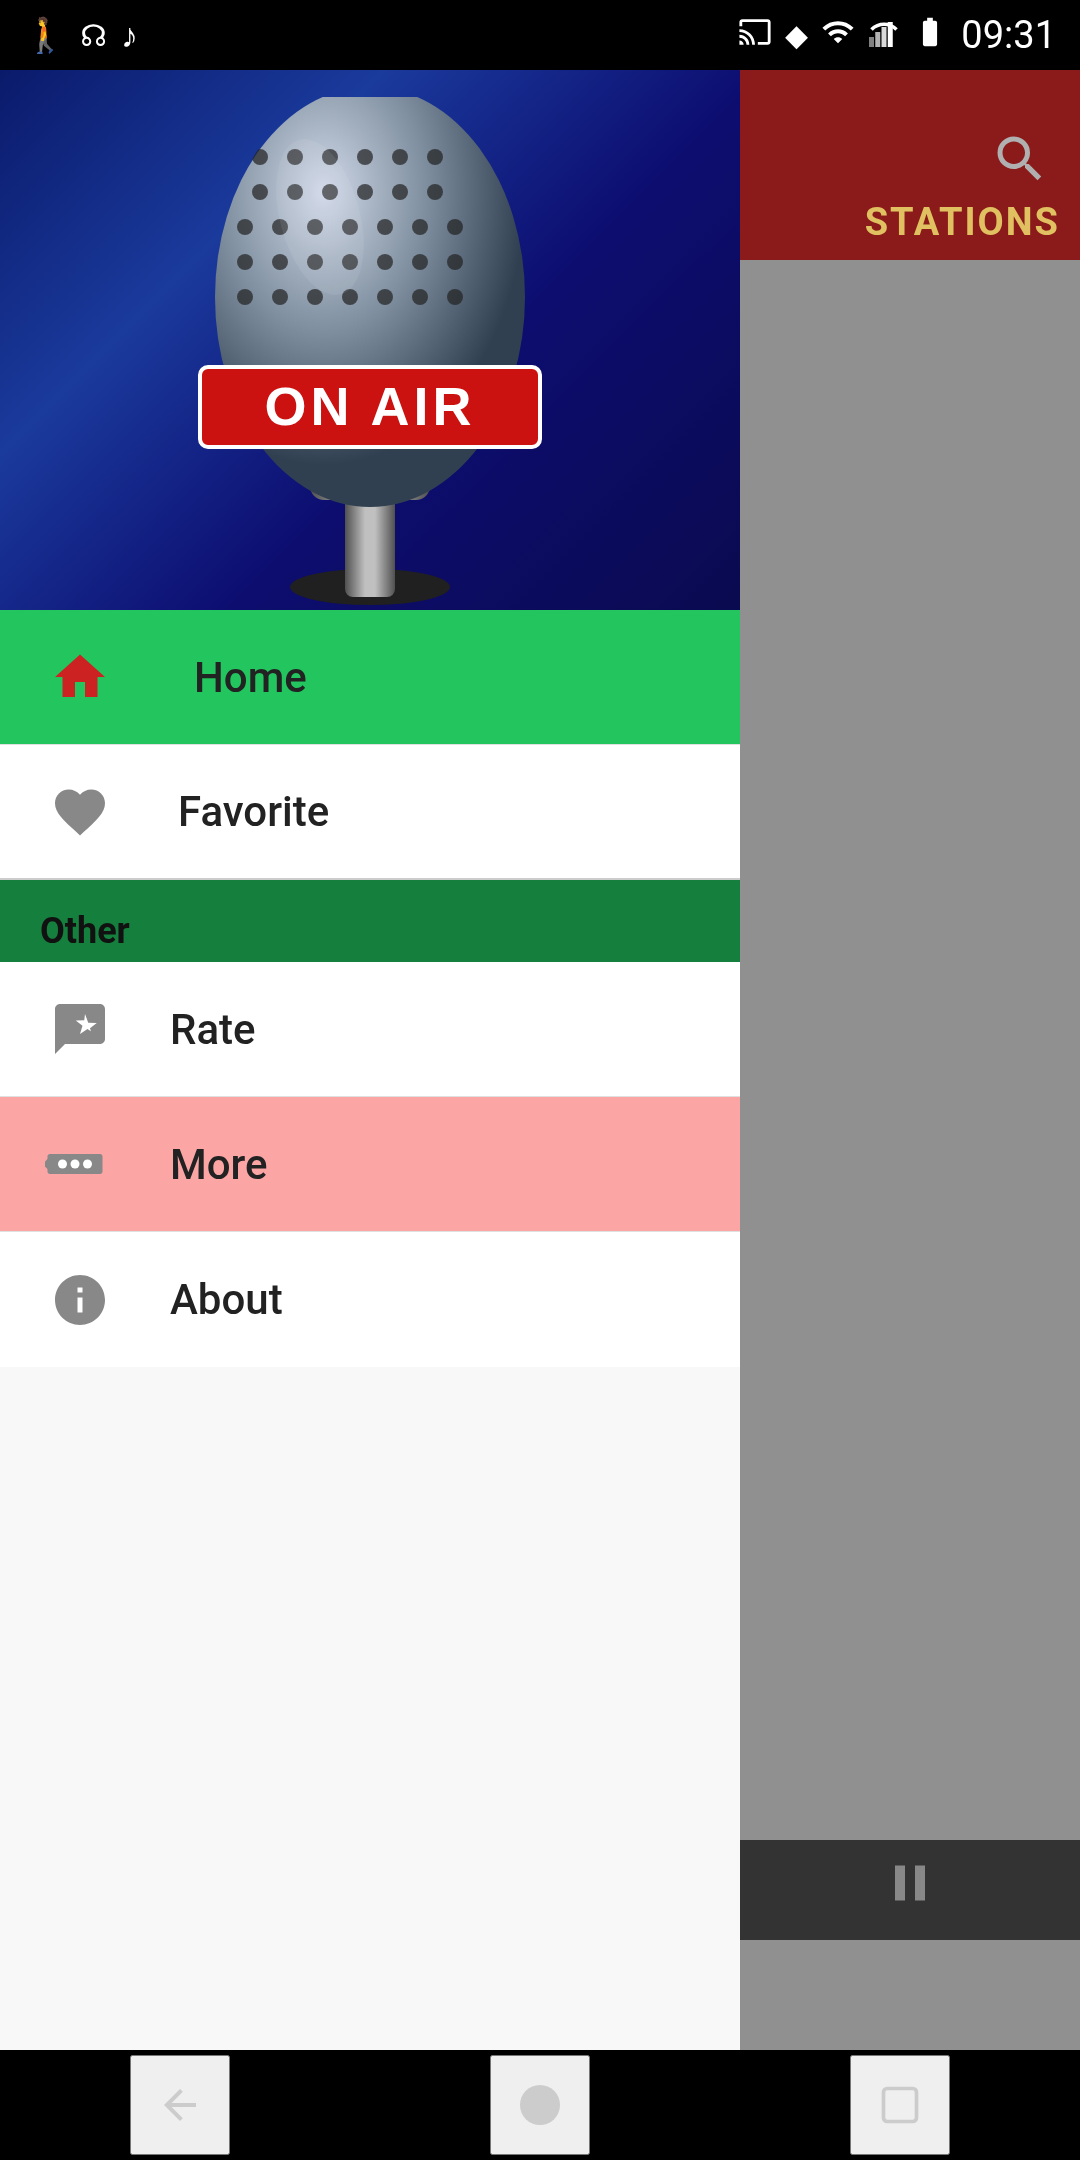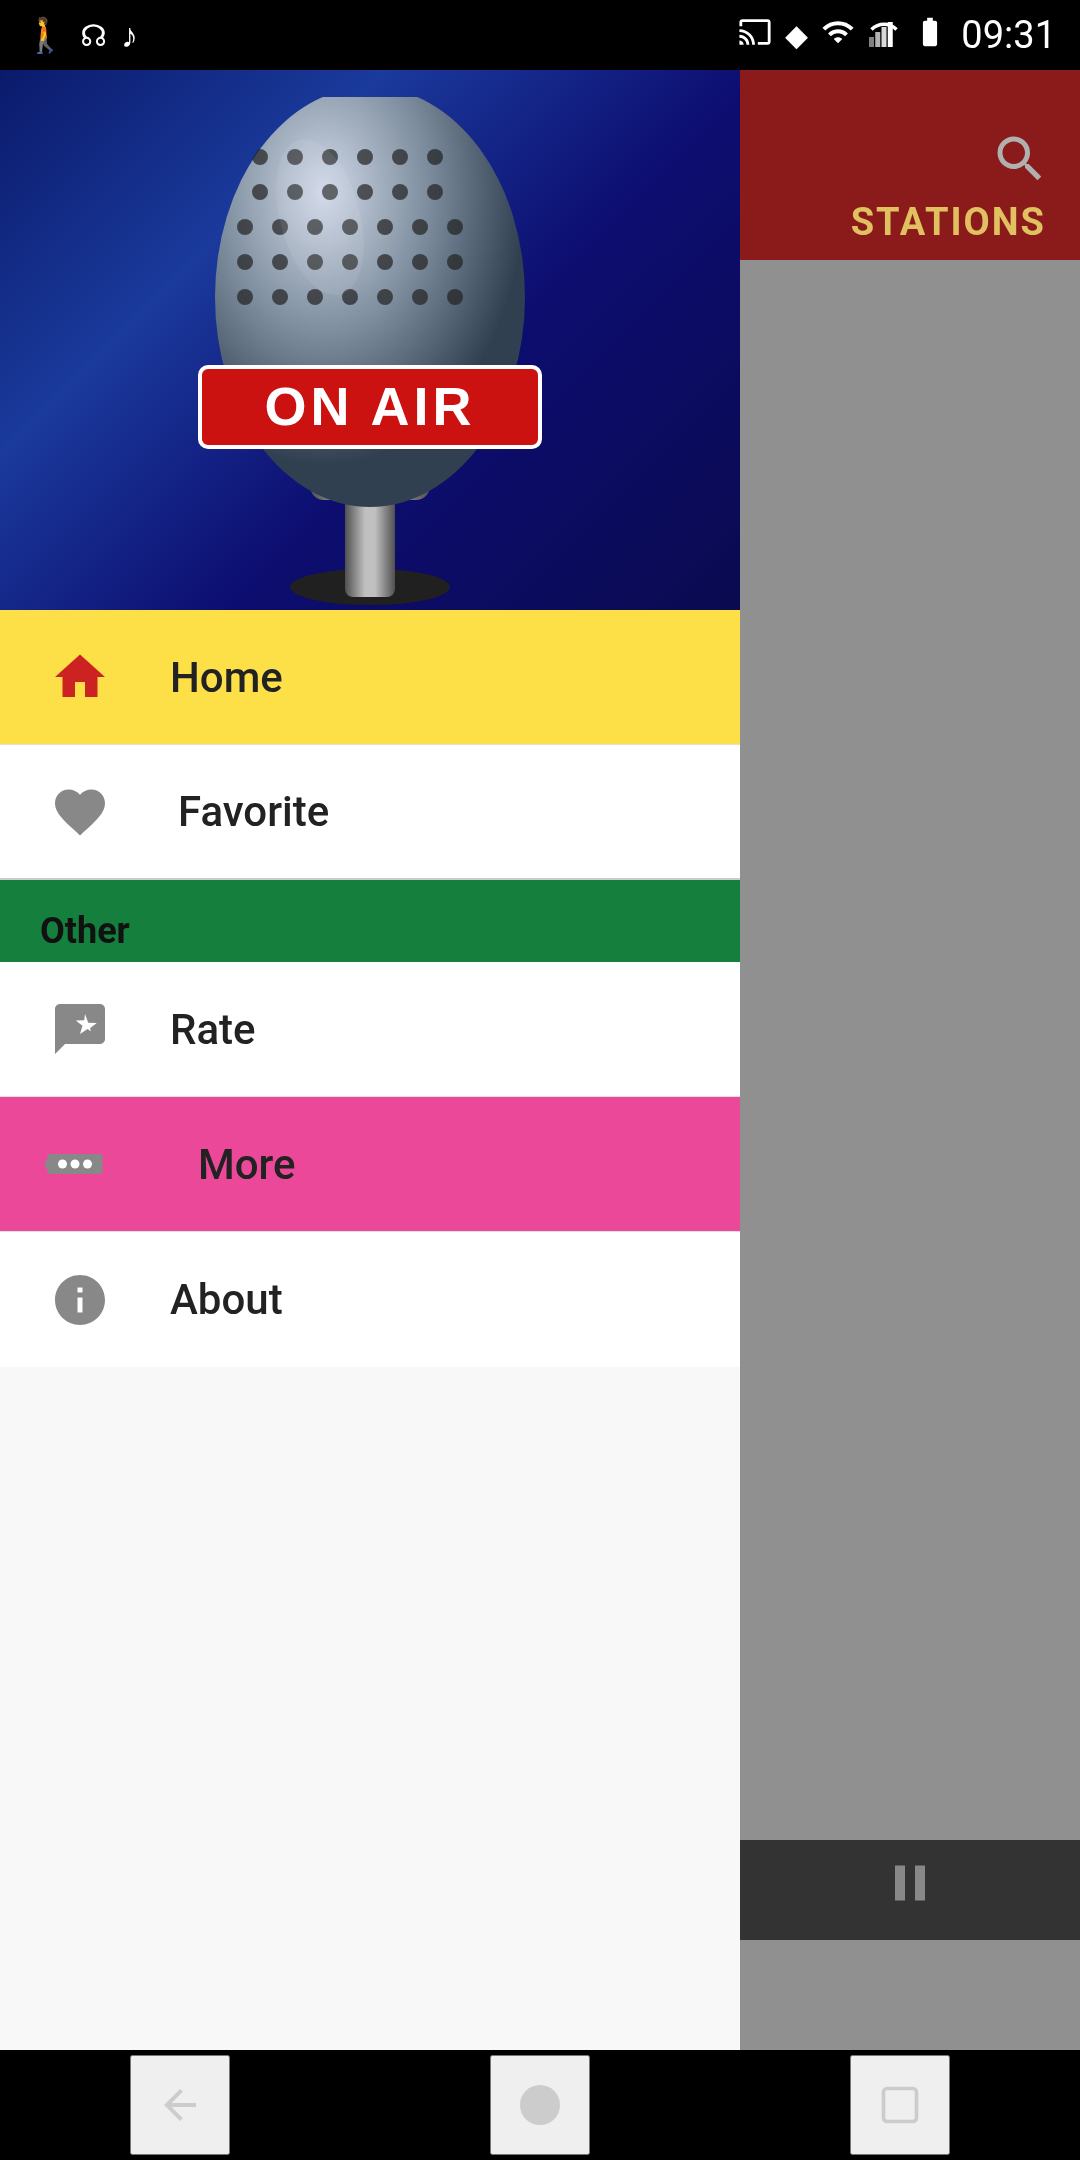--- a/index.html
+++ b/index.html
@@ -353,21 +353,21 @@
           <rect x="110" y="270" width="340" height="80" rx="8" fill="none" stroke="#fff" stroke-width="4"></rect>
           <text x="280" y="328" text-anchor="middle" fill="white" font-size="54" font-weight="900" font-family="Arial Black, Arial" letter-spacing="4">ON AIR</text>
 
           <rect x="120" y="278" width="320" height="62" rx="5" fill="none"></rect>
         </svg>
       </div>
     </div>
 
     <div class="menu-list">
 
-      <div class="menu-item" style="background:#fde047;">
+      <div class="menu-item" style="background:#22c55e;gap:24px;">
         <div class="menu-icon">
           <svg width="60" height="60" viewBox="0 0 24 24" fill="#cc2222">
             <path d="M10 20v-6h4v6h5v-8h3L12 3 2 12h3v8z"></path>
           </svg>
         </div>
         <span class="menu-label">Home</span>
       </div>
 
       <div class="menu-item" style="background:#fff; border-bottom: 2px solid #ccc; gap: 8px;">
         <div class="menu-icon">
@@ -384,21 +384,21 @@
 
       <div class="menu-item" style="background:#fff;">
         <div class="menu-icon">
           <svg width="60" height="60" viewBox="0 0 24 24" fill="#888">
             <path d="M20 2H4c-1.1 0-2 .9-2 2v18l4-4h14c1.1 0 2-.9 2-2V4c0-1.1-.9-2-2-2zm-2 12l-3-2-3 2 1-3.3-2.7-2.1 3.4-.1L14 6l1.3 3.5 3.4.1-2.7 2.1 1 3.3z"></path>
           </svg>
         </div>
         <span class="menu-label">Rate</span>
       </div>
 
-      <div class="menu-item" style="background:#ec4899;gap:28px;">
+      <div class="menu-item" style="background:#fca5a5;">
         <div class="menu-icon">
           <svg width="70" height="60" viewBox="0 0 28 24" fill="#888">
             <path d="M2 8h20c.6 0 1 .4 1 1v6c0 .6-.4 1-1 1H2c-.6 0-1-.4-1-1V9c0-.6.4-1 1-1z"></path>
             <circle cx="7" cy="12" r="1.8" fill="#fff"></circle>
             <circle cx="12" cy="12" r="1.8" fill="#fff"></circle>
             <circle cx="17" cy="12" r="1.8" fill="#fff"></circle>
 
             <path d="M2 9l-3 3 3 3" fill="#888"></path>
           </svg>
         </div>
@@ -417,21 +417,21 @@
     </div>
   </div>
 
   <div class="right-panel">
     <div class="right-panel-header" style="position:relative; height: 190px;">
       <span class="right-panel-search">
         <svg width="60" height="60" viewBox="0 0 24 24" fill="#b0b0b0">
           <path d="M15.5 14h-.79l-.28-.27A6.471 6.471 0 0 0 16 9.5 6.5 6.5 0 1 0 9.5 16c1.61 0 3.09-.59 4.23-1.57l.27.28v.79l5 4.99L20.49 19l-4.99-5zm-6 0C7.01 14 5 11.99 5 9.5S7.01 5 9.5 5 14 7.01 14 9.5 11.99 14 9.5 14z"></path>
         </svg>
       </span>
-      <span class="right-panel-title" style="color:#e0c060; font-size:38px; font-weight:bold; letter-spacing:2px; position:absolute; bottom:16px; right:34px;">STATIONS</span>
+      <span class="right-panel-title" style="color:#e0c060; font-size:38px; font-weight:bold; letter-spacing:2px; position:absolute; bottom:16px; right:20px;">STATIONS</span>
     </div>
     <div class="right-panel-body"></div>
 
     <div class="player-bar">
       <span class="pause-icon">
         <svg width="60" height="60" viewBox="0 0 24 24" fill="#888">
           <path d="M6 19h4V5H6v14zm8-14v14h4V5h-4z"></path>
         </svg>
       </span>
     </div>

